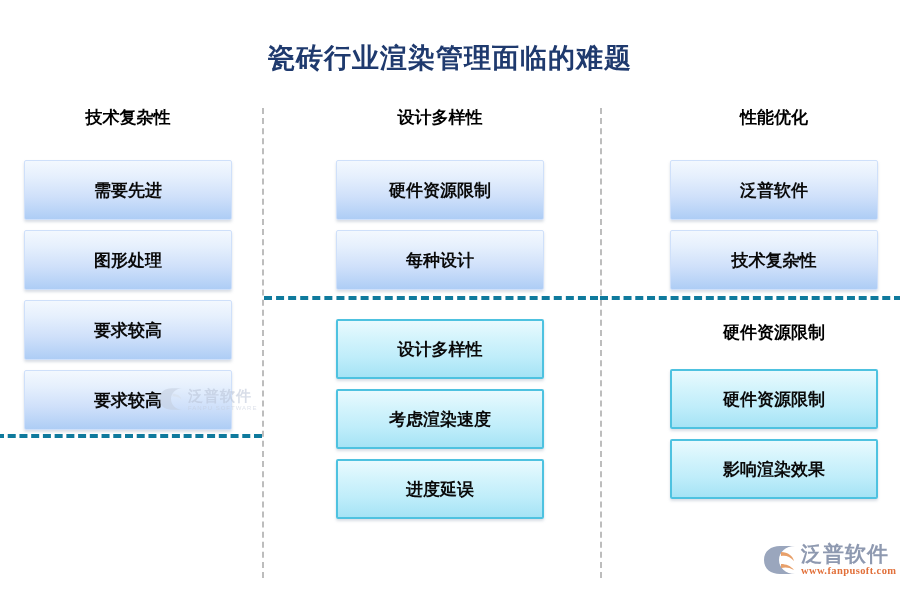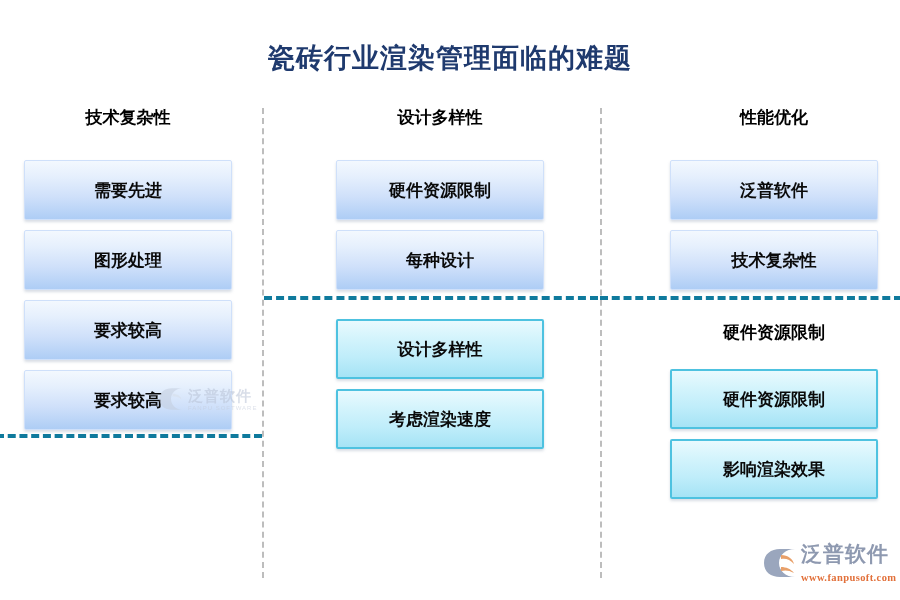--- a/index.html
+++ b/index.html
@@ -179,21 +179,21 @@
     font-size: 21px;
     font-weight: bold;
     color: #8e99b0;
     letter-spacing: 1px;
   }
   .logo-br .logo-en {
     font-size: 10.5px;
     font-weight: bold;
     color: #e2703a;
     letter-spacing: 0.4px;
-    margin-top: 9px;
+    margin-top: 2px;
     font-family: "Liberation Serif", "DejaVu Serif", serif;
   }
 </style>
 </head>
 <body>
 
 <div id="canvas">
 
   <div class="page-title">瓷砖行业渲染管理面临的难题</div>
 
@@ -236,20 +236,23 @@
       <span class="node-label">每种设计</span>
     </div>
 
     <div style="height:19px"></div>
 
     <div class="node-box cyan">
       <span class="node-label">设计多样性</span>
     </div>
     <div class="node-box cyan">
       <span class="node-label">考虑渲染速度</span>
+    </div>
+    <div class="node-box cyan">
+      <span class="node-label">进度延误</span>
     </div>
   </div>
 
   <div class="column c3">
     <div class="col-header">性能优化</div>
     <div class="spacer-20"></div>
 
     <div class="node-box blue">
       <span class="node-label">泛普软件</span>
     </div>

